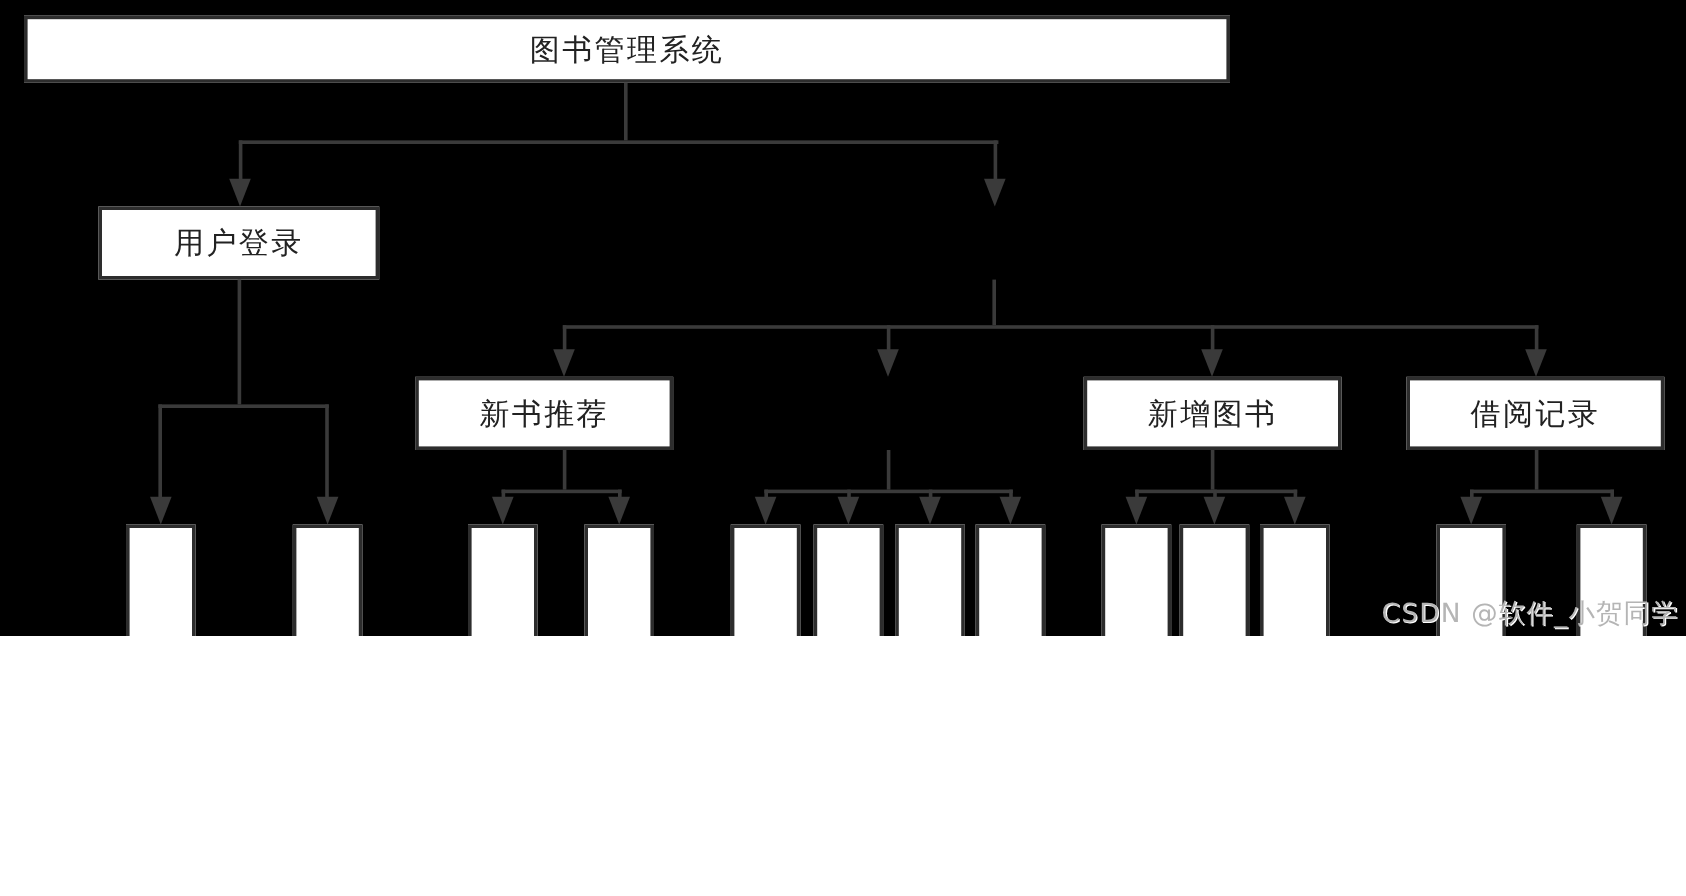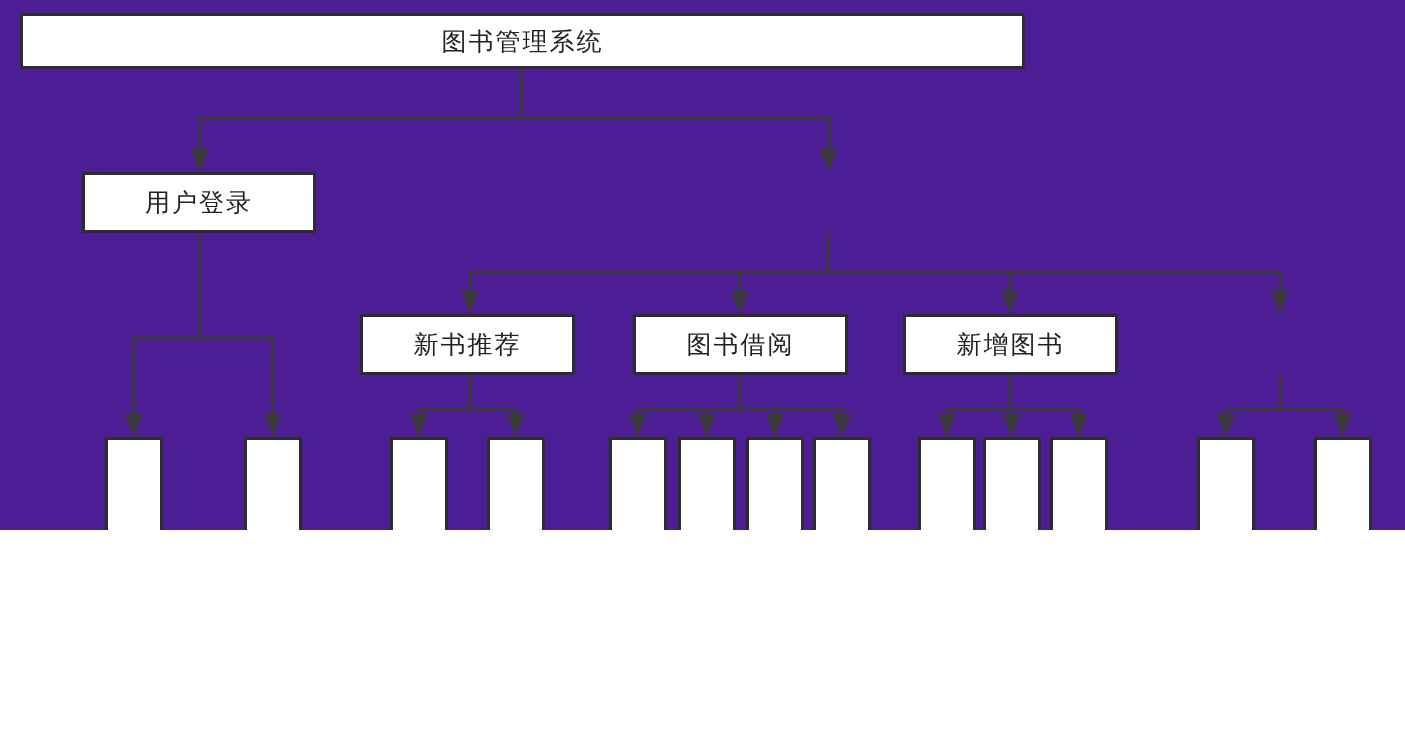--- a/index.html
+++ b/index.html
@@ -1,20 +1,20 @@
 <!DOCTYPE html>
 <html><head>
 <meta charset="utf-8">
 <style>
   * { margin:0; padding:0; box-sizing:border-box; }
   html,body { background:#ffffff; }
   body { font-family:"DejaVu Sans","Liberation Sans",sans-serif; }
   .canvas {
     position:relative; width:1405px; height:530px;
-    background:#4c1d95; overflow:hidden; color:#222222;
+    background:#000000; overflow:hidden; color:#222222;
   }
   .node {
     position:absolute; border:3px solid #2d2d2d; background:#ffffff;
     display:flex; align-items:center; justify-content:center;
     font-size:25px; letter-spacing:2px; color:#222222;
   }
   .leaf { font-size:24px; }
   .vtext {
     writing-mode:vertical-rl; text-orientation:mixed;
     letter-spacing:6px; line-height:1.1; white-space:nowrap;
@@ -33,23 +33,23 @@
 </style>
 </head>
 <body>
 
 <div class="canvas">
 
   <div class="node" style="left:20px;top:13px;width:1005px;height:56px">图书管理系统</div>
 
   <div class="node" style="left:82px;top:172px;width:234px;height:61px">用户登录</div>
 
-  <div class="node" style="left:360px;top:314px;width:215px;height:61px">新书推荐</div>
-  <div class="node" style="left:633px;top:314px;width:215px;height:61px">图书借阅</div>
+  <div class="node" style="left:346px;top:314px;width:215px;height:61px">新书推荐</div>
   <div class="node" style="left:903px;top:314px;width:215px;height:61px">新增图书</div>
+  <div class="node" style="left:1172px;top:314px;width:215px;height:61px">借阅记录</div>
 
   <div class="node leaf" style="left:105px;top:437px;width:58px;height:299px">
     <span class="vtext">用户登录</span>
   </div>
   <div class="node leaf" style="left:244px;top:437px;width:58px;height:299px">
     <span class="vtext">注销登录</span>
   </div>
 
   <div class="node leaf" style="left:390px;top:437px;width:58px;height:299px">
     <span class="vtext">查询图书</span>
@@ -140,14 +140,15 @@
   <div class="line" style="left:1078px;top:408px;width:3px;height:8px"></div>
   <div class="arrow" style="left:1070px;top:414px"></div>
 
   <div class="line" style="left:1279px;top:375px;width:3px;height:33px"></div>
   <div class="line" style="left:1225px;top:408px;width:120px;height:3px"></div>
   <div class="line" style="left:1225px;top:408px;width:3px;height:8px"></div>
   <div class="arrow" style="left:1217px;top:414px"></div>
   <div class="line" style="left:1342px;top:408px;width:3px;height:8px"></div>
   <div class="arrow" style="left:1334px;top:414px"></div>
 
+  <div class="watermark">CSDN @软件_小贺同学</div>
 
 </div>
 
 </body></html>

